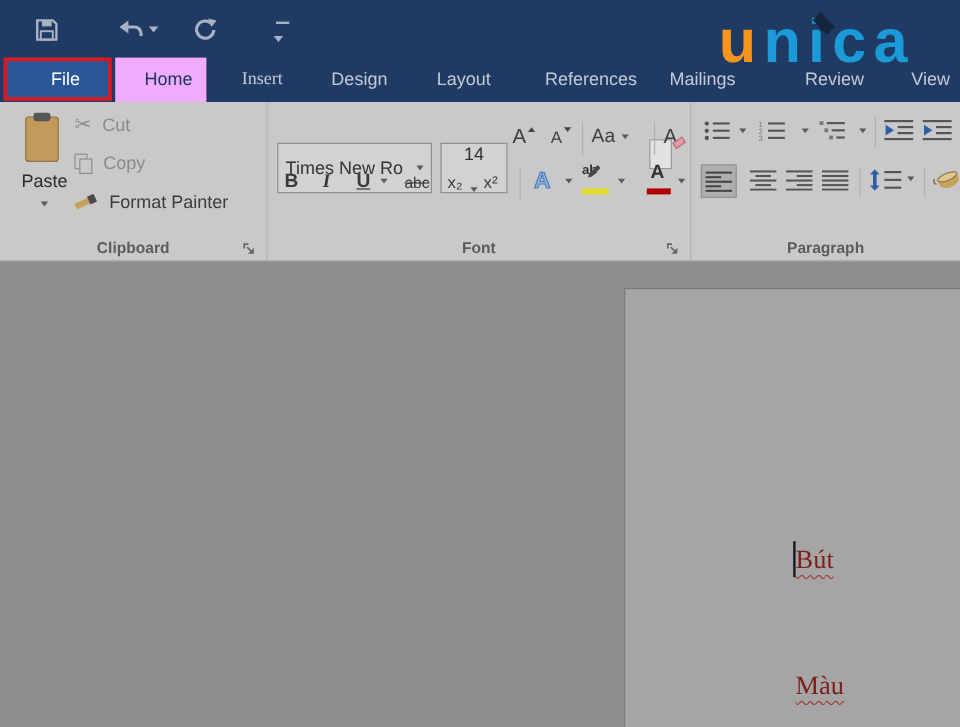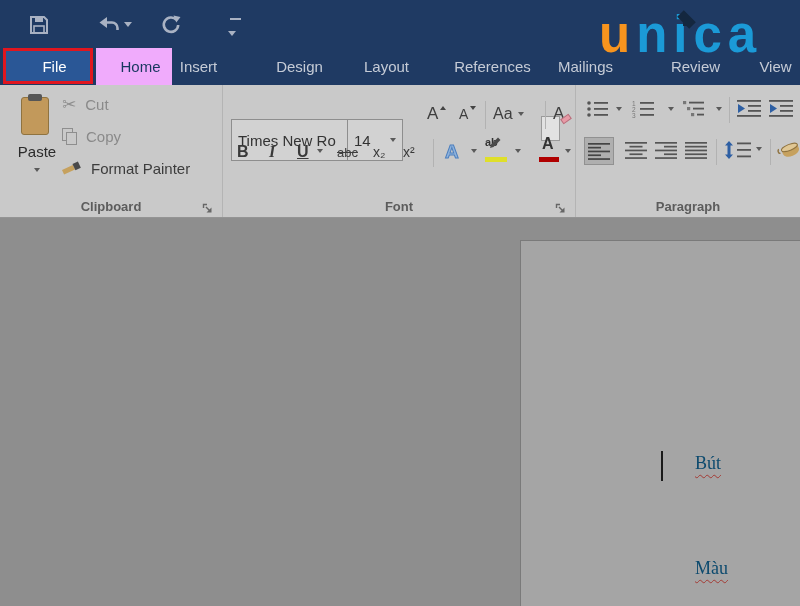--- a/index.html
+++ b/index.html
@@ -31,21 +31,21 @@
           background:#14273F; transform:rotate(45deg) scaleY(0.55); }
   .grad-cap .base { position:absolute; left:8px; top:9px; width:8px; height:6px; background:#14273F; }
 
   
   .tabrow { position:absolute; left:0; bottom:0; width:800px; height:37px; z-index:3; }
   .tab { position:absolute; top:0; height:37px; display:flex; align-items:center;
          justify-content:center; font-size:15px; color:#C5CBD6; cursor:pointer;padding-left:13px; }
   .tab-file { left:3px; top:0; width:90px; height:36px; background:#2A5796; color:#FFFFFF;
               border:3px solid #E0161F; }
   .tab-home { left:96px; width:76px; background:#f0abfc; color:#17375E; }
-  .tab-insert { left:164px; width:56px; } .tab-design { left:262px; width:62px; }
+  .tab-insert { left:184px; width:56px;font-family:Liberation Serif, serif; } .tab-design { left:262px; width:62px; }
   .tab-layout { left:350px; width:60px; } .tab-references { left:440px; width:92px; }
   .tab-mailings { left:537px; width:84px;text-align:right; } .tab-review { left:656px; width:66px; }
   .tab-view { left:744px; width:50px; }
 
   
   .ribbon { position:absolute; top:85px; left:0; width:800px; height:133px;
             background:#C9C9C9; border-bottom:1px solid #949494; }
   .group { position:absolute; top:0; height:132px; }
   .g-clipboard { left:0; width:222px; }
   .g-font { left:222px; width:353px; border-left:1px solid #B4B4B4; }
@@ -75,21 +75,21 @@
   .cut-glyph { font-size:17px; color:#8E8E8E; font-family:"DejaVu Sans",sans-serif; }
   .copy-icon { position:relative; width:15px; height:17px; }
   .copy-icon .p1 { position:absolute; left:0; top:0; width:11px; height:13px; border:1.4px solid #8E8E8E; background:#C9C9C9; }
   .copy-icon .p2 { position:absolute; left:4px; top:4px; width:11px; height:13px; border:1.4px solid #8E8E8E; background:#C9C9C9; }
 
   
   .combo { position:absolute; top:14px; height:42px; background:#D2D2D2; border:1px solid #8E8E8E;
            display:flex; align-items:center; padding:0 6px; font-size:15px; color:#333; cursor:pointer;margin-top:20px; }
   .combo .val { overflow:hidden; white-space:nowrap; flex:1; }
   .combo-name { left:8px; width:129px; }
-  .combo-size { left:124px; width:56px; }
+  .combo-size { left:144px; width:56px;flex-direction:column; }
   .fbtn { top:16px; height:26px; font-size:17px; color:#3E3E3E; }
   .fbtn2 { top:52px; height:30px; font-size:16px; color:#3A3A3A; font-weight:bold; }
   .grow-btn { left:204px; } .shrink-btn { left:236px; font-size:14px; }
   .arrow-up-mini, .arrow-dn-mini { display:inline-block; width:0; height:0; margin:-12px 0 0 2px;
       border-left:3.5px solid transparent; border-right:3.5px solid transparent; }
   .arrow-up-mini { border-bottom:4.5px solid #444; }
   .arrow-dn-mini { border-top:4.5px solid #444; }
   .case-btn { left:270px; gap:5px; font-size:16px; }
   .clear-btn { left:330px; position:absolute; }
   .eraser { display:inline-block; width:10px; height:6px; background:#E89AA6;
@@ -114,23 +114,23 @@
   
   .pbtn { position:absolute; cursor:pointer; background:none; border:none; display:flex; align-items:center; }
   .align-sel { background:#AFAFAF; border:1px solid #919191; }
   .ls-caret { position:absolute; left:180px; top:62px; }
 
   
   .canvas { position:absolute; top:219px; left:0; width:800px; height:387px; background:#8E8E8E; }
   .page { position:absolute; left:520px; top:21px; width:281px; height:366px;
           background:#A5A5A5; border-left:1px solid #7A7A7A; border-top:1px solid #7A7A7A; }
   .doc-line { position:absolute; left:142px; font-family:"Liberation Serif","DejaVu Serif",serif;
-          font-size:18px; color:#0c4a6e;
+          font-size:22px; color:#7f1d1d;
           text-decoration:underline; text-decoration-style:wavy; text-decoration-color:#A33A34;
-          text-decoration-thickness:1px; text-underline-offset:5px;padding-left:32px; }
+          text-decoration-thickness:1px; text-underline-offset:5px; }
   .w1 { top:212px; } .w2 { top:265px; } .w3 { top:317px; }
   .cursor { position:absolute; left:140px; top:210px; width:1.5px; height:30px; background:#1A1A1A; }
 </style>
 </head>
 <body>
 
 <div class="app">
 
   <div class="topbar">
     <div class="qat">

